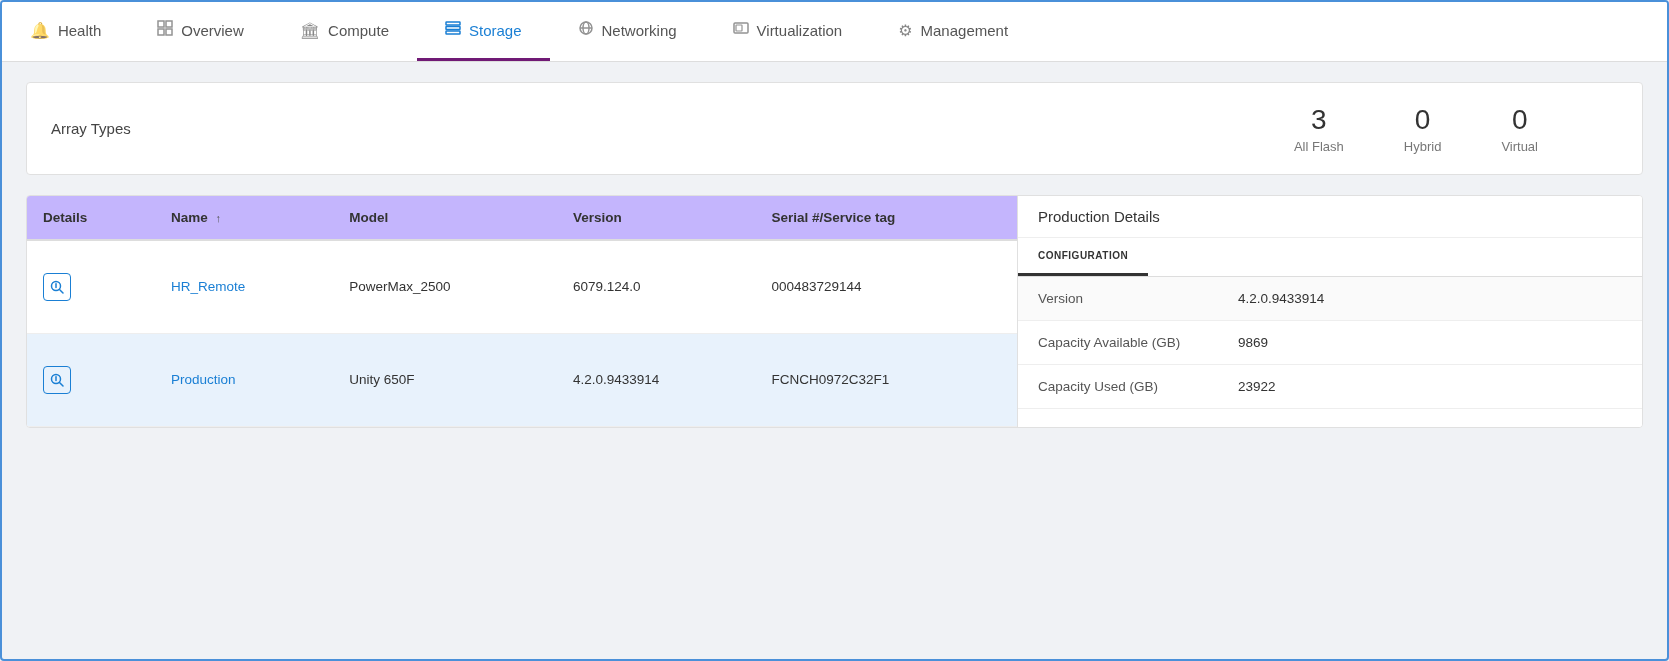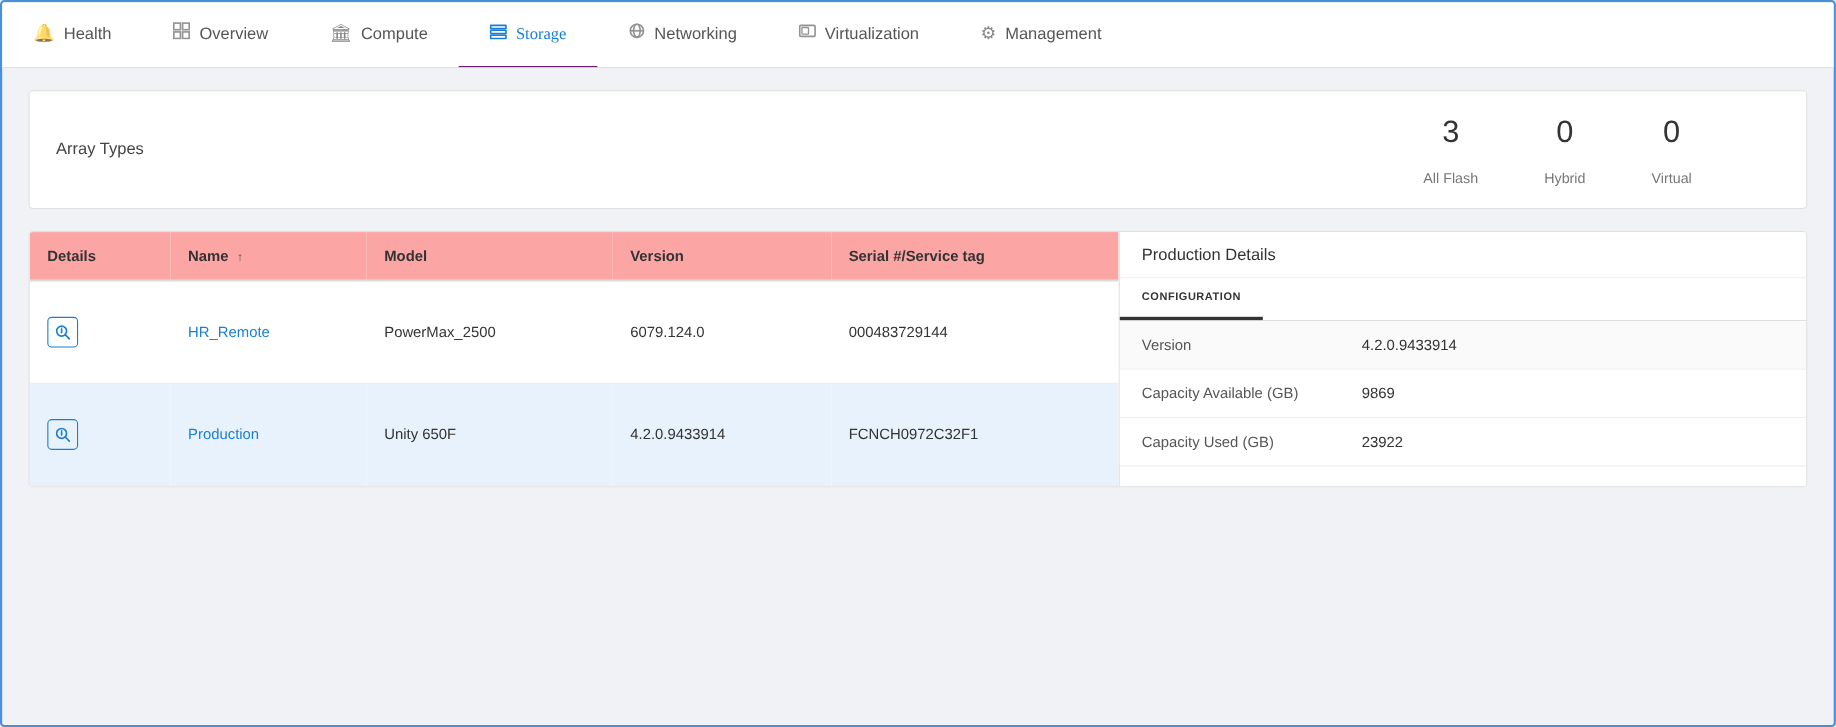--- a/index.html
+++ b/index.html
@@ -31,23 +31,22 @@
       gap: 8px;
       padding: 0 28px;
       cursor: pointer;
       border-bottom: 3px solid transparent;
       color: #555;
       font-size: 15px;
       white-space: nowrap;
     }
     .nav-tab.active {
       color: #1a7fd4;
-      border-bottom: 1px solid #701a75;
+      border-bottom: 3px solid #701a75;
       font-weight: 500;
-      font-family: Liberation Serif, serif;
     }
     .nav-tab .tab-icon {
       font-size: 16px;
       opacity: 0.7;
     }
     .nav-tab.active .tab-icon {
       opacity: 1;
       color: #1a7fd4;
     }
 
@@ -84,21 +83,21 @@
     }
     .stat-number {
       font-size: 28px;
       font-weight: 400;
       color: #333;
       line-height: 1.2;
     }
     .stat-label {
       font-size: 13px;
       color: #777;
-      margin-top: 17px;
+      margin-top: 2px;
     }
 
     
     .table-section {
       display: flex;
       gap: 0;
       background: #ffffff;
       border: 1px solid #e0e0e0;
       border-radius: 4px;
       overflow: hidden;
@@ -106,21 +105,21 @@
     .table-wrapper {
       flex: 0 0 auto;
       width: 990px;
       overflow: auto;
     }
     table {
       width: 100%;
       border-collapse: collapse;
     }
     thead tr {
-      background: #fca5a5;
+      background: #c4b5fd;
       border-bottom: 2px solid #ddd;
     }
     th {
       padding: 14px 16px;
       text-align: left;
       font-weight: 600;
       font-size: 13.5px;
       color: #333;
       white-space: nowrap;
     }

